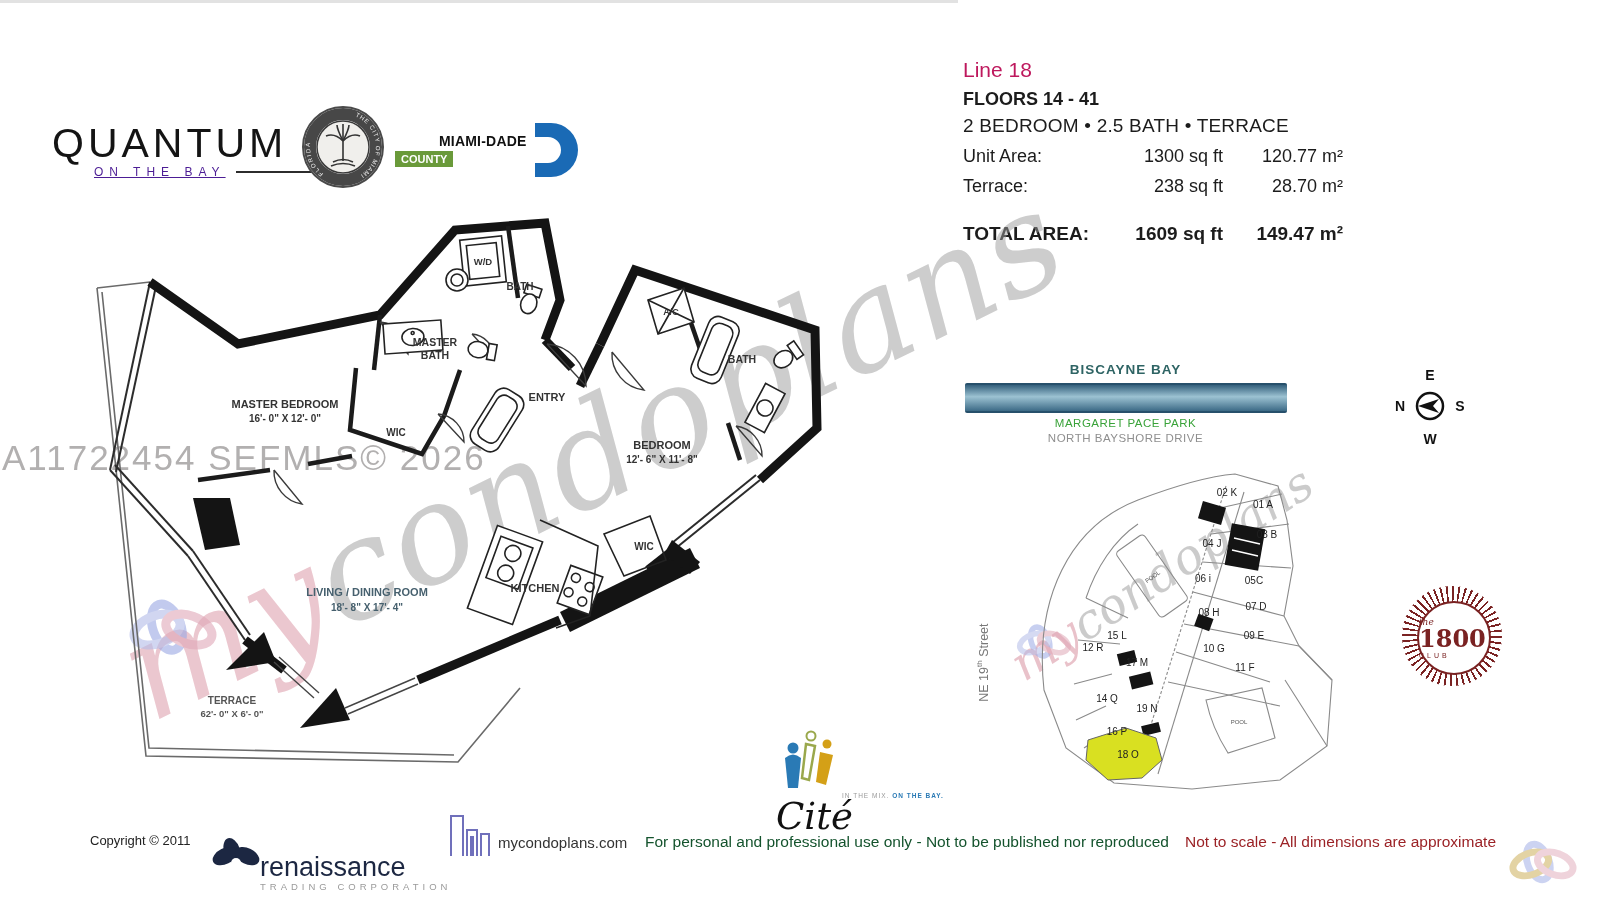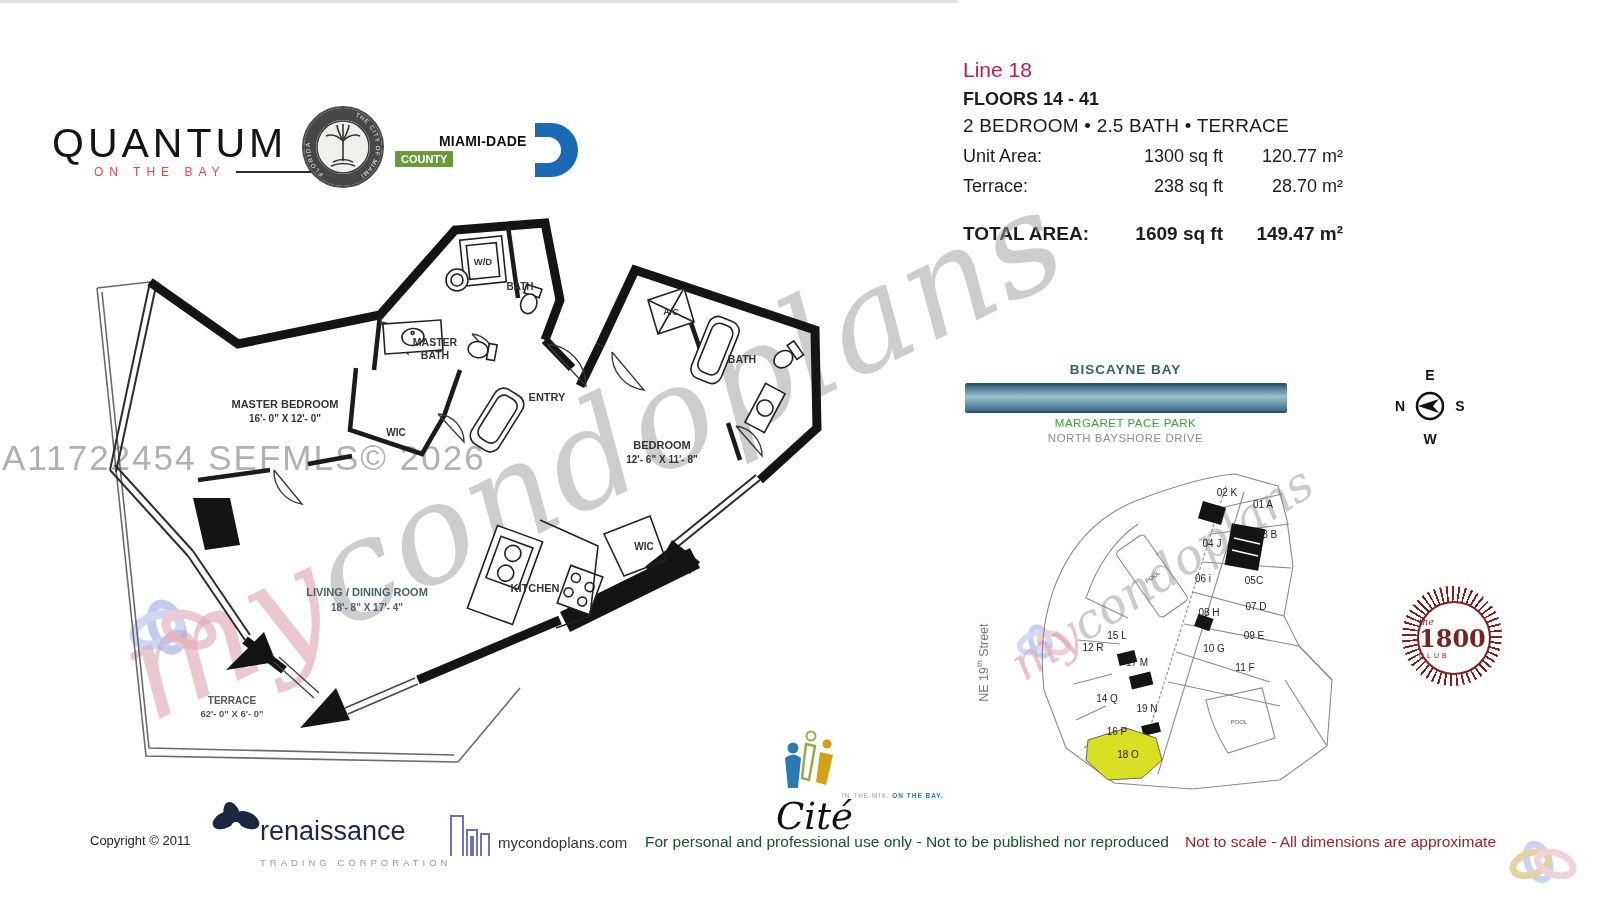--- a/index.html
+++ b/index.html
@@ -18,21 +18,21 @@
   .arearow .sqft{width:110px;text-align:right;}
   .arearow .sqm{flex:1;text-align:right;}
   .totalrow{display:flex;font-size:19px;font-weight:bold;margin-top:26px;}
   .totalrow .lbl{width:150px;}
   .totalrow .sqft{width:110px;text-align:right;}
   .totalrow .sqm{flex:1;text-align:right;}
   
   .quantum{left:52px;top:120px;}
   .quantum .qtitle{font-size:41px;letter-spacing:4px;color:#141414;font-weight:400;}
   .quantum .qsubrow{display:flex;align-items:center;margin-left:42px;margin-top:-2px;}
-  .quantum .qsub{font-size:12px;letter-spacing:6px;color:#ef4444;}
+  .quantum .qsub{font-size:12px;letter-spacing:6px;color:#4c1d95;text-decoration:underline;}
   .quantum .qline{width:92px;height:2px;background:#2c2c2c;margin-left:10px;}
   
   .mdd{left:395px;top:121px;display:flex;align-items:center;}
   .mdd .txtcol{display:flex;flex-direction:column;}
   .mdd .mdname{font-size:14px;font-weight:bold;letter-spacing:.2px;color:#111;margin-left:44px;}
   .mdd .mdcounty{font-size:11px;font-weight:bold;color:#fff;background:#6a9a3a;
                  padding:2px 6px;margin-top:2px;display:inline-block;width:fit-content;}
   
   .wm-mls{left:2px;top:438px;font-size:35px;color:#b2b0b0;letter-spacing:2px;z-index:1;}
   .wm-script{left:130px;top:600px;font-family:"DejaVu Serif",serif;font-style:italic;
@@ -54,23 +54,23 @@
           border-top:2px solid #27506b;border-bottom:2px solid #27506b;border-radius:2px;}
   .parklabel{left:963px;top:417px;width:325px;text-align:center;font-size:11.5px;
              font-weight:normal;color:#3aa33a;letter-spacing:.5px;}
   .drivelabel{left:963px;top:432px;width:325px;text-align:center;font-size:11.5px;
               color:#8f8f8f;letter-spacing:.5px;}
   .street{left:903px;top:655px;width:160px;transform:rotate(-90deg);transform-origin:center;
           font-size:12.5px;color:#787878;text-align:center;}
   .street sup{font-size:8px;}
   
   .copyright{left:90px;top:833px;font-size:13px;color:#222;}
-  .ren{left:212px;top:800px;display:flex;align-items:flex-start;}
+  .ren{left:212px;top:836px;display:flex;align-items:flex-start;}
   .ren .rname{font-size:27px;color:#1c2742;line-height:1;margin-top:18px;}
-  .ren .rsub{font-size:9.5px;letter-spacing:4px;color:#9a9a9a;margin-top:12px;}
+  .ren .rsub{font-size:9.5px;letter-spacing:4px;color:#9a9a9a;margin-top:0;}
   .website{left:498px;top:834px;font-size:15px;color:#333;}
   .usage{left:645px;top:833px;font-size:15.5px;color:#14532d;}
   .scalenote{left:1185px;top:833px;font-size:15.5px;color:#9b2226;}
   
   .cite{left:772px;top:722px;display:flex;align-items:center;flex-direction:column;}
   .cite .cname{font-family:"DejaVu Serif",serif;font-style:italic;font-size:37px;
                color:#111;line-height:.9;margin-left:4px;}
   .citetag{left:842px;top:792px;font-size:6.5px;letter-spacing:1px;}
   .citetag .g{color:#9a9a9a;}
   .citetag .b{color:#2a7ab5;font-weight:bold;}

